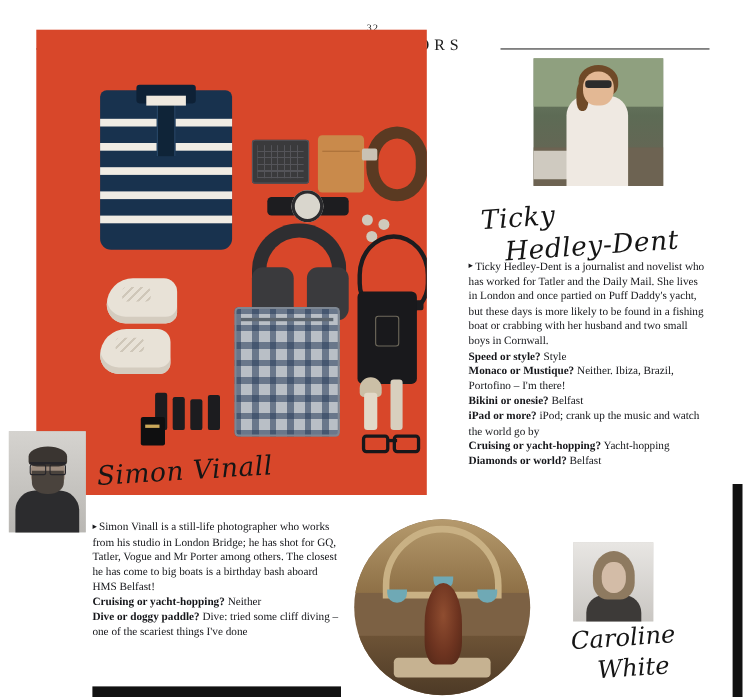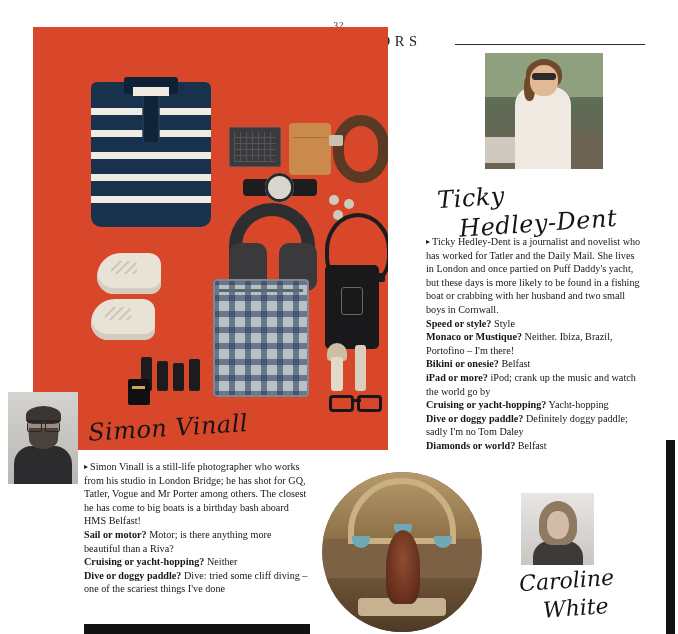--- a/index.html
+++ b/index.html
@@ -307,21 +307,21 @@
     font-size: 10.2px;
     line-height: 13.6px;
     color: #15161a;
     text-align: left;
   }
   .bio p { margin: 0; }
   .bio .bullet { font-size: 8px; vertical-align: 1px; margin-right: 2px; }
   .bio b { font-weight: bold; }
 
   .bio-ticky { left: 426px; top: 235px; width: 218px; }
-  .bio-simon { left: 84px; top: 460px; width: 226px; }
+  .bio-simon { left: 84px; top: 472px; width: 226px; }
 
   
   .simon-photo {
     position: absolute; left: 8px; top: 392px; width: 70px; height: 92px;
     background: #c9c7c4; overflow: hidden;
   }
   .sp-bg { position:absolute; inset:0; background:linear-gradient(180deg,#d5d3cf,#b9b7b3); }
   .sp-body {
     position:absolute; left:6px; top:54px; width:58px; height:44px;
     background:#2c2c2e; border-radius:18px 18px 0 0;
@@ -500,40 +500,38 @@
 
 <div class="bio bio-ticky">
   <p>
     <span class="bullet">▸</span><span>Ticky Hedley-Dent is a journalist and novelist who has worked for Tatler and the Daily Mail. She lives in London and once partied on Puff Daddy's yacht, but these days is more likely to be found in a fishing boat or crabbing with her husband and two small boys in Cornwall.</span>
   </p>
   <p><b>Speed or style?</b> <span>Style</span></p>
   <p><b>Monaco or Mustique?</b> <span>Neither. Ibiza, Brazil, Portofino – I'm there!</span></p>
   <p><b>Bikini or onesie?</b> <span>Belfast</span></p>
   <p><b>iPad or more?</b> <span>iPod; crank up the music and watch the world go by</span></p>
   <p><b>Cruising or yacht-hopping?</b> <span>Yacht-hopping</span></p>
-  <p><b>Dive or doggy paddle?</b> <span>Definitely doggy paddle; sadly I'm no Tom Daley</span></p>
   <p><b>Diamonds or world?</b> <span>Belfast</span></p>
 </div>
 
 <div class="simon-photo">
   <div class="sp-bg"></div>
   <div class="sp-body"></div>
   <div class="sp-head"></div>
   <div class="sp-beard"></div>
   <div class="sp-hair"></div>
   <div class="sp-glasses"></div>
 </div>
 
 <div class="signature sig-simon">Simon Vinall</div>
 
 <div class="bio bio-simon">
   <p>
     <span class="bullet">▸</span><span>Simon Vinall is a still-life photographer who works from his studio in London Bridge; he has shot for GQ, Tatler, Vogue and Mr Porter among others. The closest he has come to big boats is a birthday bash aboard HMS Belfast!</span>
   </p>
-  <p><b>Sail or motor?</b> <span>Motor; is there anything more beautiful than a Riva?</span></p>
   <p><b>Cruising or yacht-hopping?</b> <span>Neither</span></p>
   <p><b>Dive or doggy paddle?</b> <span>Dive: tried some cliff diving – one of the scariest things I've done</span></p>
 </div>
 
 <div class="hotel-photo">
   <div class="hp-ceiling"></div>
   <div class="hp-arch"></div>
   <div class="hp-lamp l1"></div>
   <div class="hp-lamp l3"></div>
   <div class="hp-lamp l2"></div>

